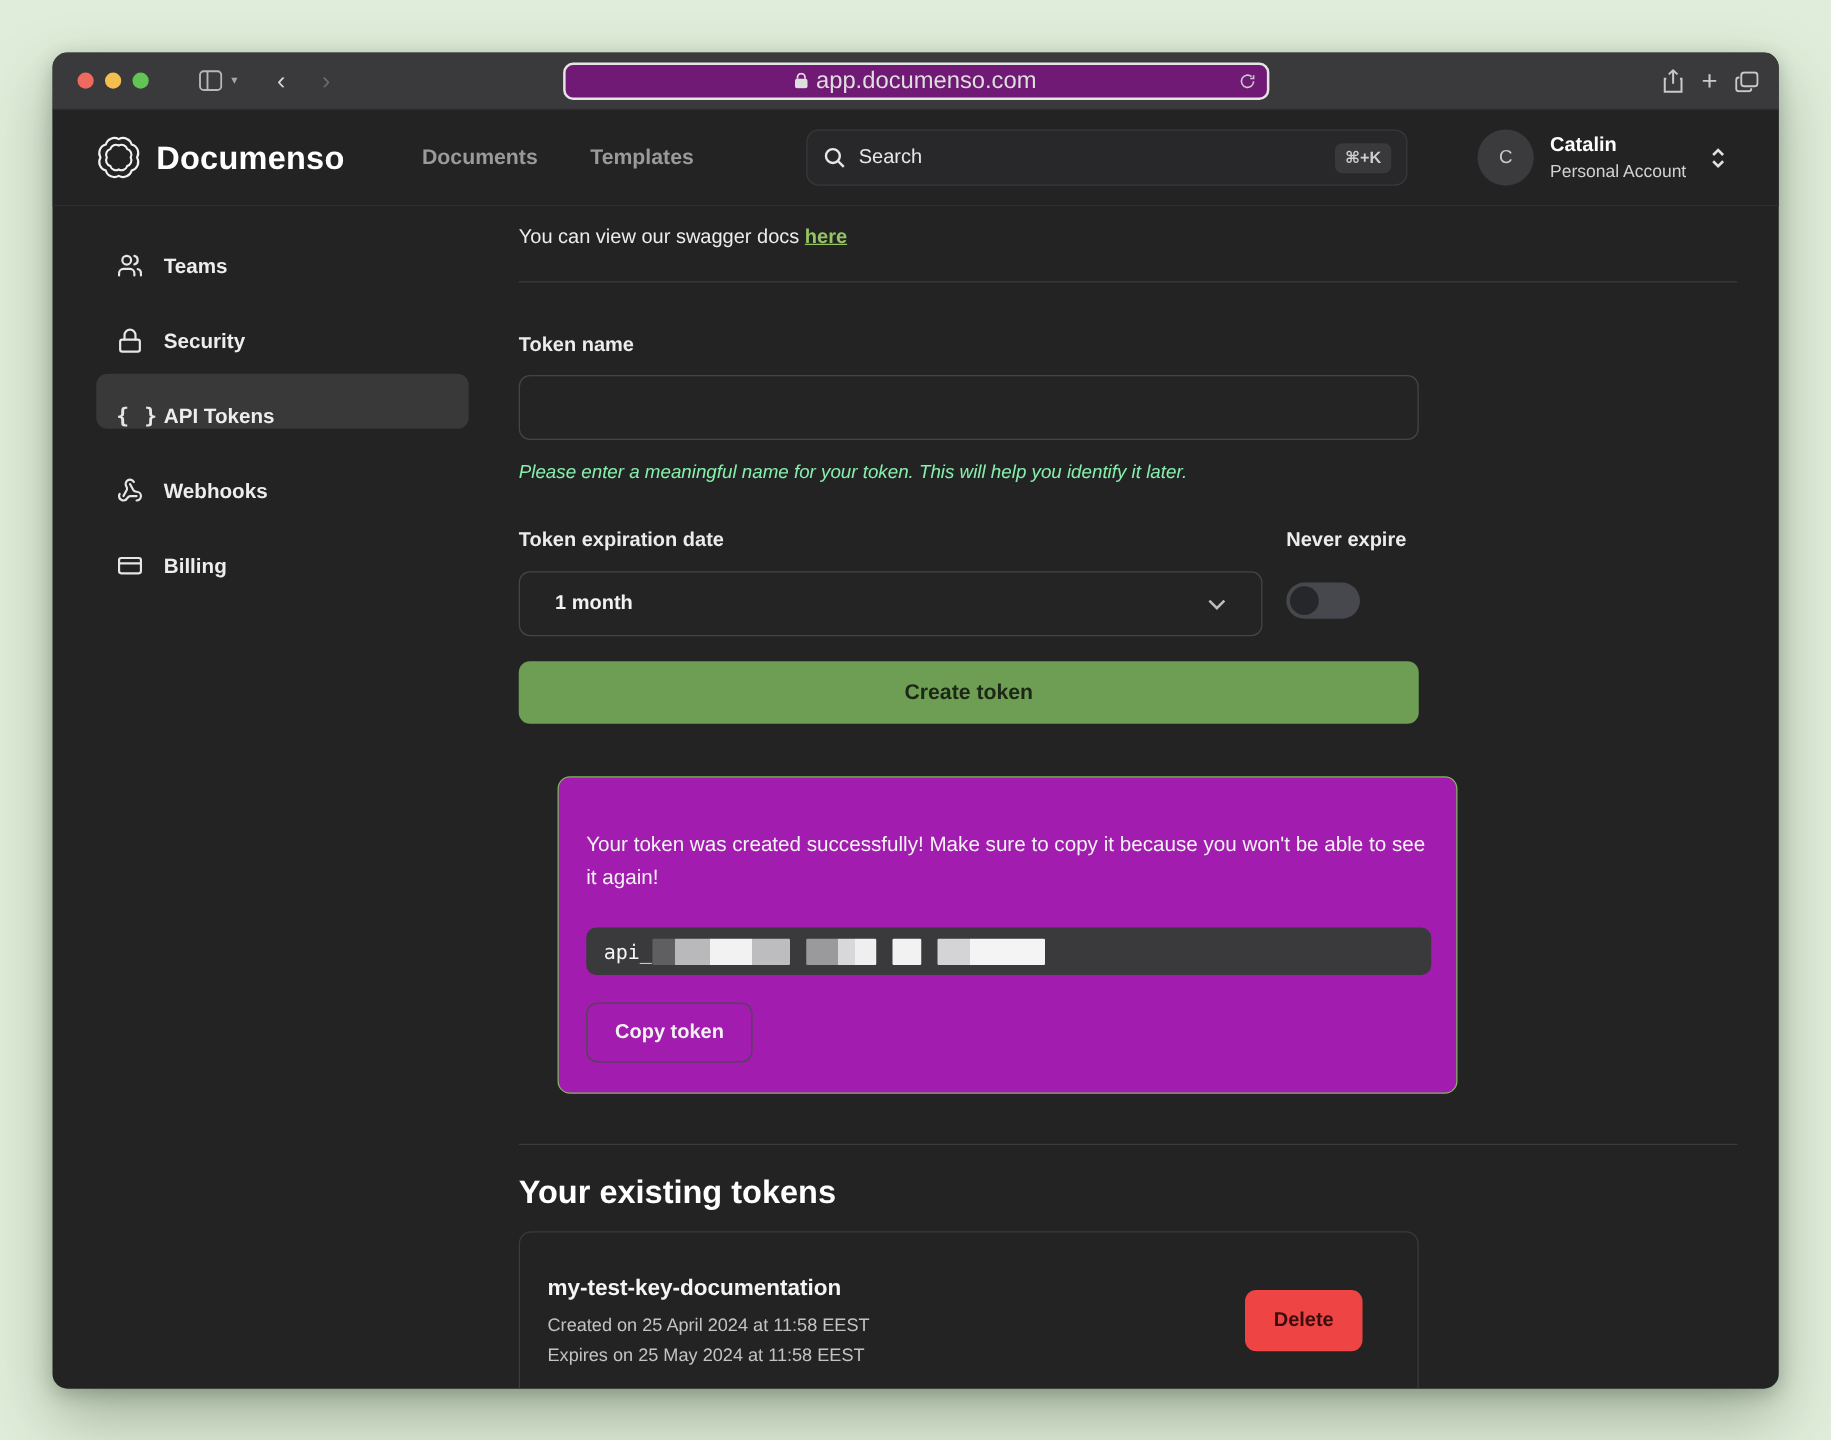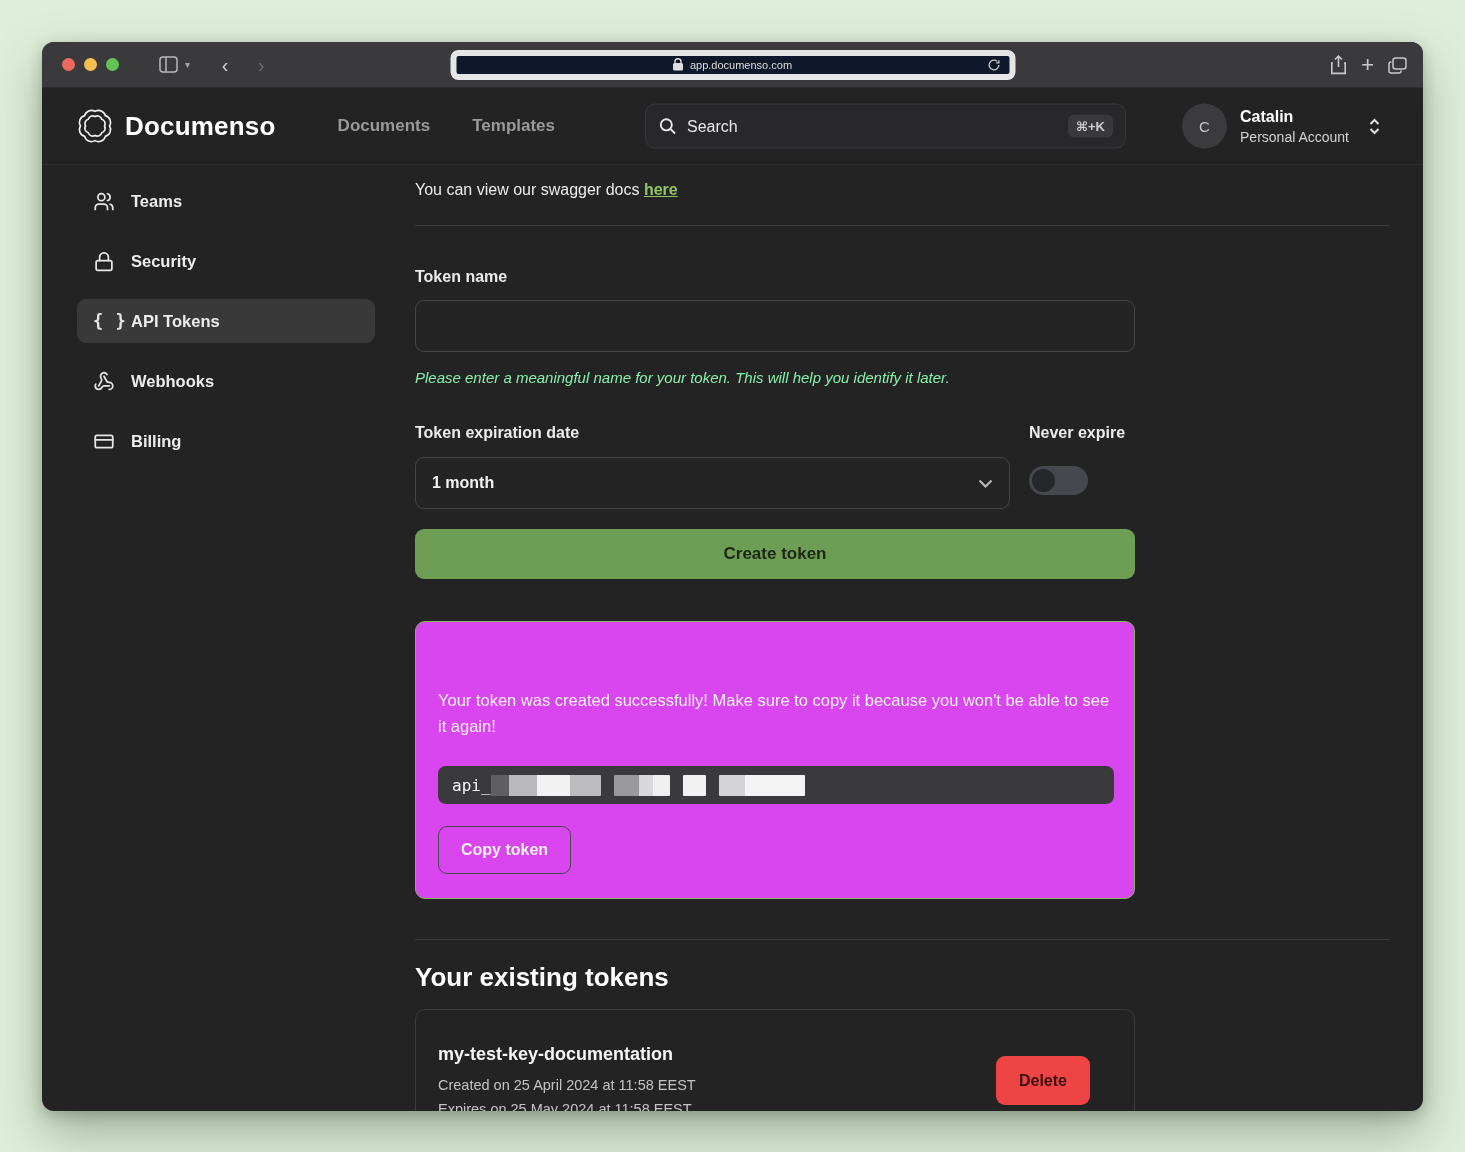--- a/index.html
+++ b/index.html
@@ -24,23 +24,23 @@
   .traffic { display:flex; gap:9px; margin-left:20px; }
   .traffic span { width:13px; height:13px; border-radius:50%; display:block; }
   .tl-red{background:#ee6a5f;} .tl-yellow{background:#f5bf4f;} .tl-green{background:#61c455;}
   .tb-icons { display:flex; align-items:center; gap:6px; margin-left:34px; color:#b8b8ba; }
   .tb-btn { width:30px; height:28px; display:flex; align-items:center; justify-content:center; border-radius:6px; }
   .tb-chevron { font-size:10px; color:#a7a7a9; margin-left:-4px; }
   .nav-arrow { font-size:20px; line-height:1; }
   .nav-fwd { color:#6b6b6d; }
   .urlbar {
     position:absolute; left:50%; top:50%; transform:translate(-50%,-50%);
-    width:565px; height:30px; background:#0f172a; border:6px solid #e5e5e5;
+    width:565px; height:30px; background:#701a75; border:2px solid #e5e5e5;
     border-radius:8px; display:flex; align-items:center; justify-content:center;
-    color:#dedede; font-size:11px; gap:6px;
+    color:#dedede; font-size:19px; gap:6px;
   }
   .url-refresh { position:absolute; right:9px; top:50%; transform:translateY(-50%); color:#c9c9cb; }
   .tb-right { position:absolute; right:16px; top:0; height:46px; display:flex; align-items:center; gap:14px; color:#c9c9cb; }
   
   .appheader {
     height:77px; display:flex; align-items:center; background:#232324;
     border-bottom:1px solid #2e2e2f; position:relative; padding-left:35px;
   }
   .brand { display:flex; align-items:center; gap:12px; }
   .brand-name { color:#fff; font-size:26px; font-weight:bold; letter-spacing:.2px; }
@@ -55,21 +55,21 @@
   .kbd { background:#39393c; color:#cfcfcf; border-radius:6px; font-size:13px; padding:4px 8px; font-weight:bold; }
   .account { position:absolute; right:42px; top:50%; transform:translateY(-50%); display:flex; align-items:center; gap:13px; cursor:pointer; }
   .avatar { width:45px; height:45px; border-radius:50%; background:#3b3b3d; color:#c9c9c9; display:flex; align-items:center; justify-content:center; font-size:15px; }
   .acct-name { color:#fff; font-size:16px; font-weight:bold; line-height:1.3; }
   .acct-type { color:#d2d2d2; font-size:14px; line-height:1.3; }
   .updown { color:#e0e0e0; margin-left:6px; }
   
   .page { display:flex; padding-top:14px; }
   .sidebar { width:298px; margin-left:35px; flex-shrink:0; }
   .side-item {
-    display:flex; align-items:center; gap:16px; height:44px; padding:0 16px;
+    display:flex; align-items:flex-end; gap:16px; height:44px; padding:0 16px;
     border-radius:9px; color:#ededed; font-size:16.5px; font-weight:bold;
     margin-bottom:16px; cursor:pointer;
   }
   .side-item.active { background:#39393a; }
   .side-item svg, .side-item .braces { width:22px; flex-shrink:0; color:#e6e6e6; }
   .braces { font-family:"DejaVu Sans Mono",monospace; font-size:17px; font-weight:bold; letter-spacing:1px; text-align:center; }
   .main { margin-left:40px; width:975px; }
   .swagger { color:#ececec; font-size:16px; margin-top:2px; }
   .swagger a { color:#95c463; font-weight:bold; text-decoration:underline; cursor:pointer; }
   .rule { height:1px; background:#3b3b3c; margin-top:26px; }
@@ -79,35 +79,35 @@
     margin-top:14px; width:720px; height:52px; background:#242425;
     border:1px solid #454547; border-radius:9px; color:#ececec; font-size:16px; padding:0 14px;
   }
   .help { color:#86efac; font-size:15px; font-style:italic; margin-top:17px; }
   .exp-row { display:flex; margin-top:38px; align-items:flex-start; }
   .exp-left { width:595px; }
   .exp-right { margin-left:19px; }
   .select {
     margin-top:15px; width:595px; height:52px; background:#242425; border:1px solid #454547;
     border-radius:9px; display:flex; align-items:center; justify-content:space-between;
-    padding:0 16px; color:#f2f2f2; font-size:16px; font-weight:bold; cursor:pointer;
+    padding:0 28px; color:#f2f2f2; font-size:16px; font-weight:bold; cursor:pointer;
   }
   .select .chev { color:#bdbdbd; }
   .toggle {
     margin-top:24px; width:59px; height:29px; border-radius:999px; background:#47484d;
     position:relative; cursor:pointer;
   }
   .toggle .knob { position:absolute; left:3px; top:3px; width:23px; height:23px; border-radius:50%; background:#26272a; }
   .create-btn {
     margin-top:20px; width:720px; height:50px; background:#6d9e54; border:none;
     border-radius:9px; color:#1d2716; font-size:17px; font-weight:bold; cursor:pointer;
   }
   .success {
     margin-top:42px; width:720px; border:1px solid #7fb861; border-radius:10px;
-    padding:66px 22px 24px 22px; background:#d946ef;
+    padding:42px 22px 24px 22px; background:#a21caf;margin-left:31px;
   }
   .success-msg { color:#f2f2f2; font-size:16.5px; line-height:1.55; width:680px; }
   .token-pill {
     margin-top:27px; width:676px; height:38px; background:#3a3a3c; border-radius:8px;
     display:flex; align-items:center; padding:0 14px; 
   }
   .token-prefix { font-family:"DejaVu Sans Mono","Liberation Mono",monospace; color:#f5f5f5; font-size:16px; }
   .redact { display:flex; gap:13px; align-items:center; filter:blur(.6px); }
   .redact i { display:block; height:21px; border-radius:1px; }
   .r1 { width:110px; background:linear-gradient(90deg,#5f5f61 0 16%,#b9b9bb 16% 42%,#f2f2f2 42% 72%,#bdbdbf 72%); }

